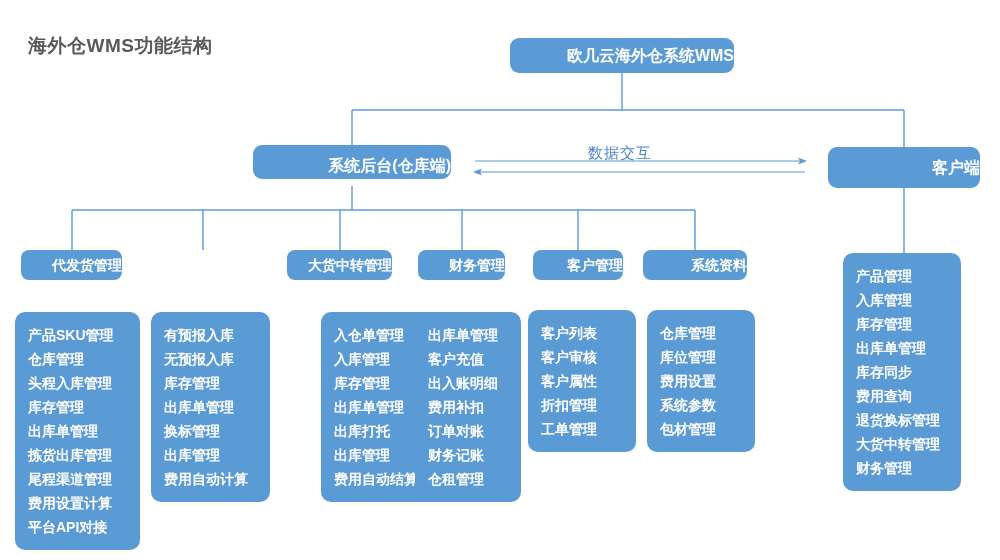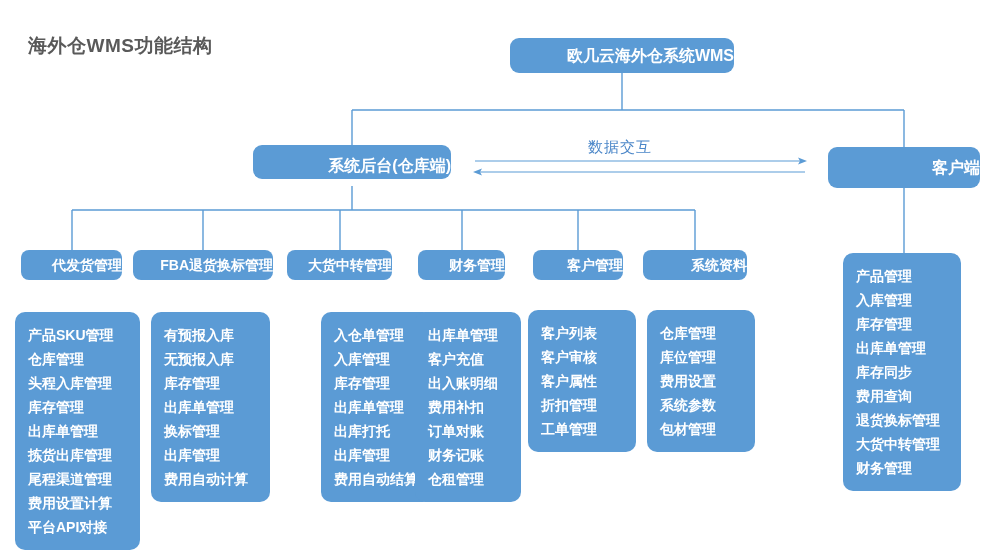--- a/index.html
+++ b/index.html
@@ -21,21 +21,21 @@
          color:var(--title-gray);letter-spacing:0.5px;}
   .node{position:absolute;background:var(--box-blue);color:var(--text-white);
         font-weight:bold;text-align:right;border-radius:9px;white-space:nowrap;}
   .node.root{font-size:16px;line-height:35px;}
   .node.l2{font-size:16px;line-height:41px;}
   .node.l3{font-size:14px;line-height:30px;border-radius:8px;}
   .list{position:absolute;background:var(--box-blue);color:var(--text-white);
         border-radius:10px;padding:11px 13px;font-size:14px;font-weight:bold;
         line-height:24px;}
   .list div{white-space:nowrap;}
-  .exchange-label{position:absolute;left:555px;top:138px;width:130px;text-align:center;
+  .exchange-label{position:absolute;left:555px;top:144px;width:130px;text-align:center;
         font-family:Liberation Serif, serif;font-size:15px;
         color:var(--label-blue);letter-spacing:1px;}
 </style>
 </head>
 <body>
 
 <div class="canvas">
 
   <svg class="wires" viewBox="0 0 1000 560" xmlns="http://www.w3.org/2000/svg">
 
@@ -65,21 +65,20 @@
 
   <div class="node root" style="left:510px;top:38px;width:224px;height:35px;">欧几云海外仓系统WMS</div>
 
   <div class="exchange-label">数据交互</div>
 
   <div class="node l2" style="left:253px;top:145px;width:198px;height:34px;">系统后台(仓库端)</div>
 
   <div class="node l2" style="left:828px;top:147px;width:152px;height:41px;">客户端</div>
 
   <div class="node l3" style="left:21px;top:250px;width:101px;height:30px;">代发货管理</div>
-  <div class="node l3" style="left:133px;top:250px;width:140px;height:30px;">FBA退货换标管理</div>
   <div class="node l3" style="left:287px;top:250px;width:105px;height:30px;">大货中转管理</div>
   <div class="node l3" style="left:418px;top:250px;width:87px;height:30px;">财务管理</div>
   <div class="node l3" style="left:533px;top:250px;width:90px;height:30px;">客户管理</div>
   <div class="node l3" style="left:643px;top:250px;width:104px;height:30px;">系统资料</div>
 
   <div class="list" style="left:15px;top:312px;width:125px;">
     <div>产品SKU管理</div>
     <div>仓库管理</div>
     <div>头程入库管理</div>
     <div>库存管理</div>

